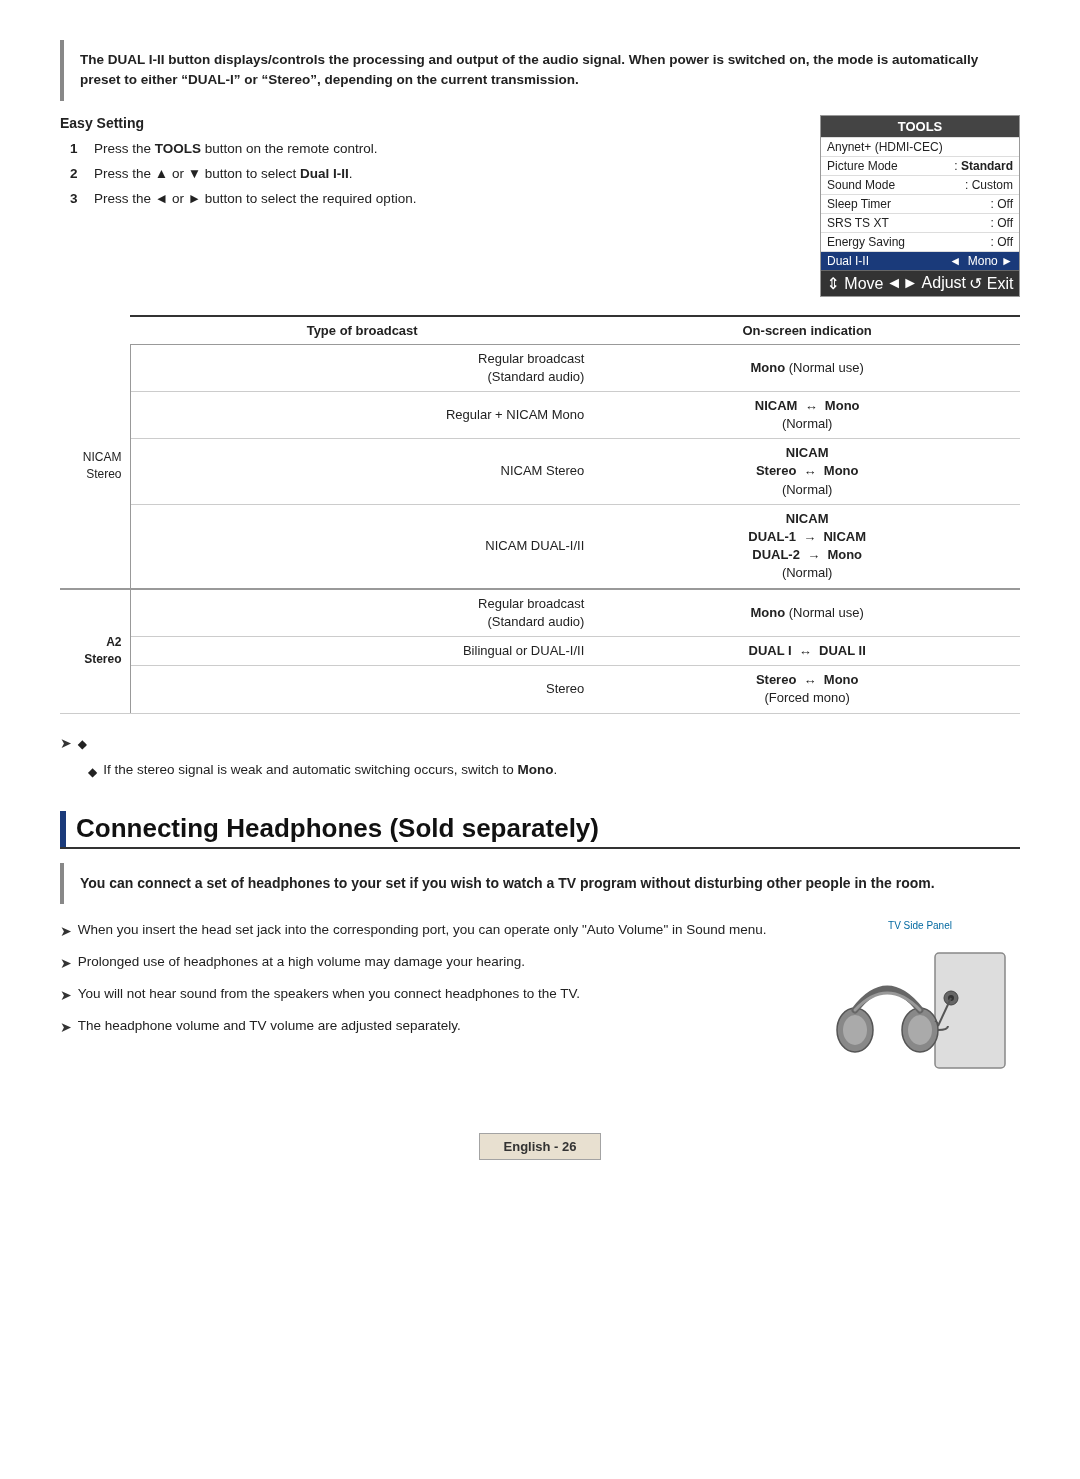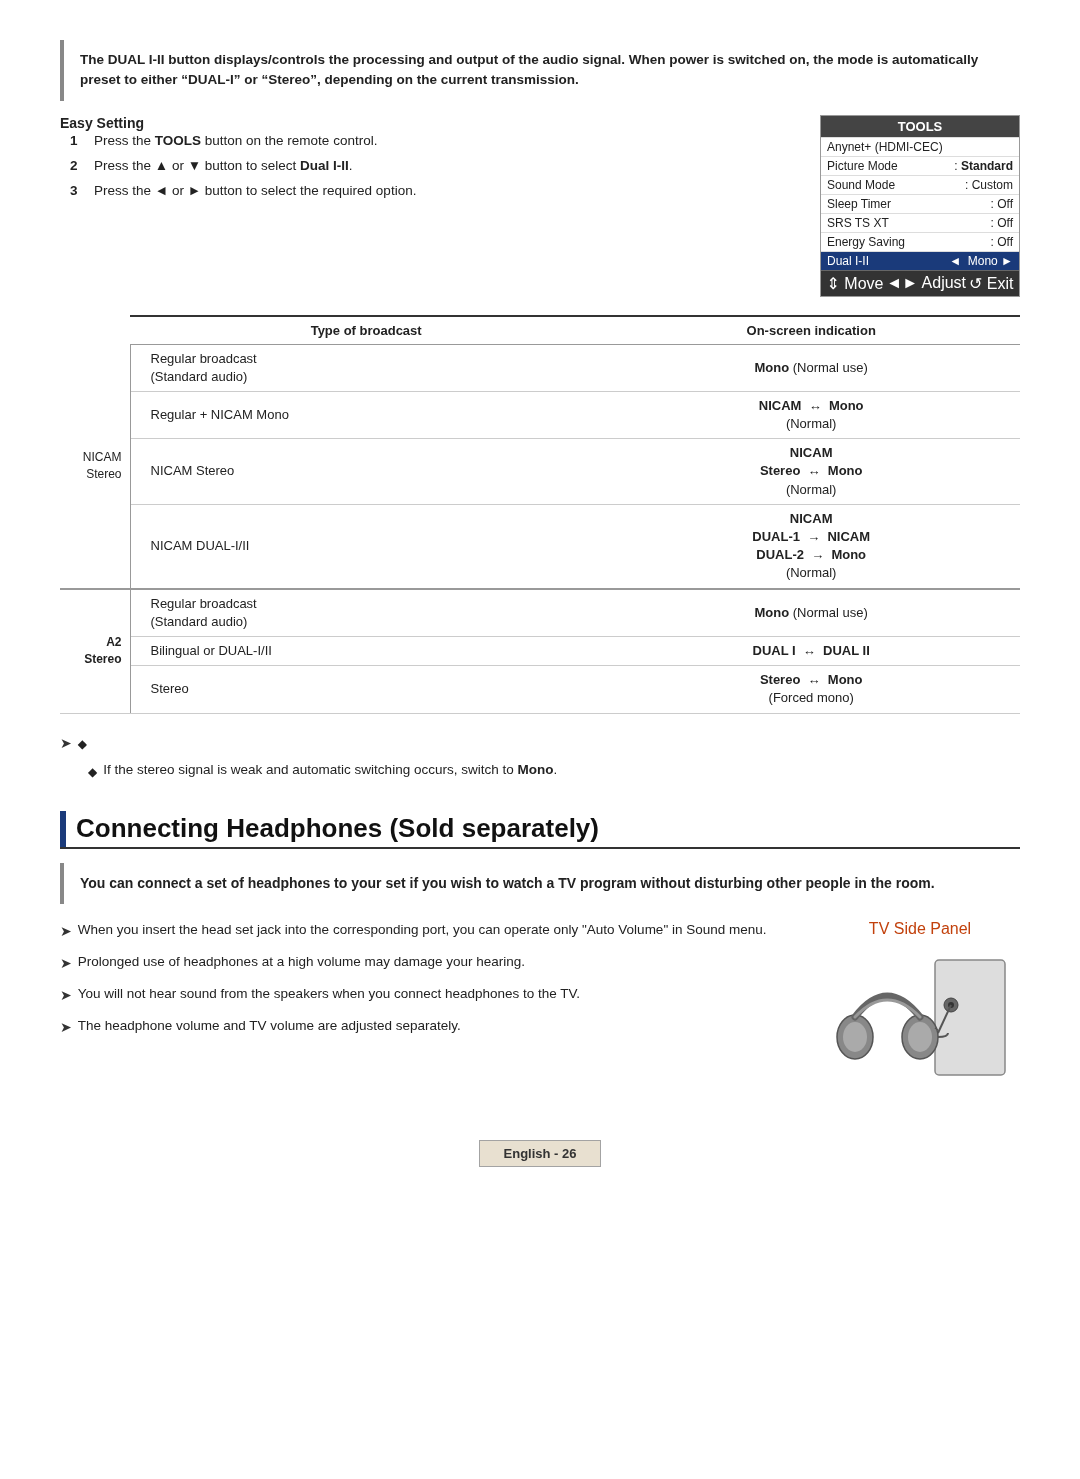--- a/index.html
+++ b/index.html
@@ -54,20 +54,21 @@
     .easy-setting-section {
       display: flex;
       gap: 20px;
       margin-bottom: 18px;
     }
     .easy-setting-text {
       flex: 1;
     }
     .easy-setting-label {
       font-weight: bold;
+      margin-bottom: 8px;
       font-size: 14px;
     }
     .easy-setting-steps {
       list-style: none;
       padding-left: 10px;
     }
     .easy-setting-steps li {
       margin-bottom: 5px;
       display: flex;
       gap: 8px;
@@ -143,22 +144,22 @@
       line-height: 1.4;
     }
     .broadcast-table .row-label {
       text-align: right;
       font-size: 12px;
       border-right: 1px solid #999;
       padding-right: 8px;
       vertical-align: middle;
     }
     .broadcast-table .left-col {
-      text-align: left;
-      padding-left: 20px;
+      text-align: right;
+      padding-left: 14px;
     }
 
     
     .notes-section {
       margin-bottom: 30px;
     }
     .note-item {
       display: flex;
       gap: 6px;
       margin-bottom: 6px;
@@ -192,23 +193,23 @@
     }
 
     .headphones-image-area {
       width: 200px;
       flex-shrink: 0;
       display: flex;
       flex-direction: column;
       align-items: center;
     }
     .tv-side-panel-label {
-      font-size: 16px;
+      font-size: 10px;
       margin-bottom: 6px;
-      color: #c2410c;
+      color: #0369a1;
     }
 
     
     .headphone-svg { margin-top: 6px; }
 
     
     b { font-weight: bold; }
   </style>
 </head>
 <body>

